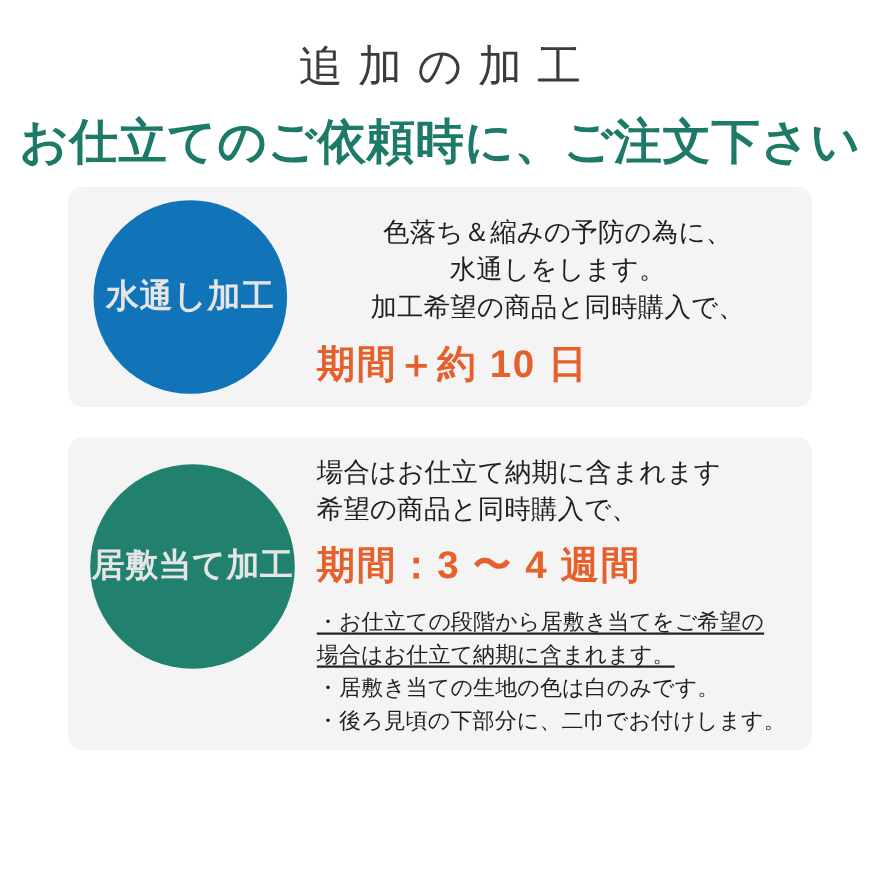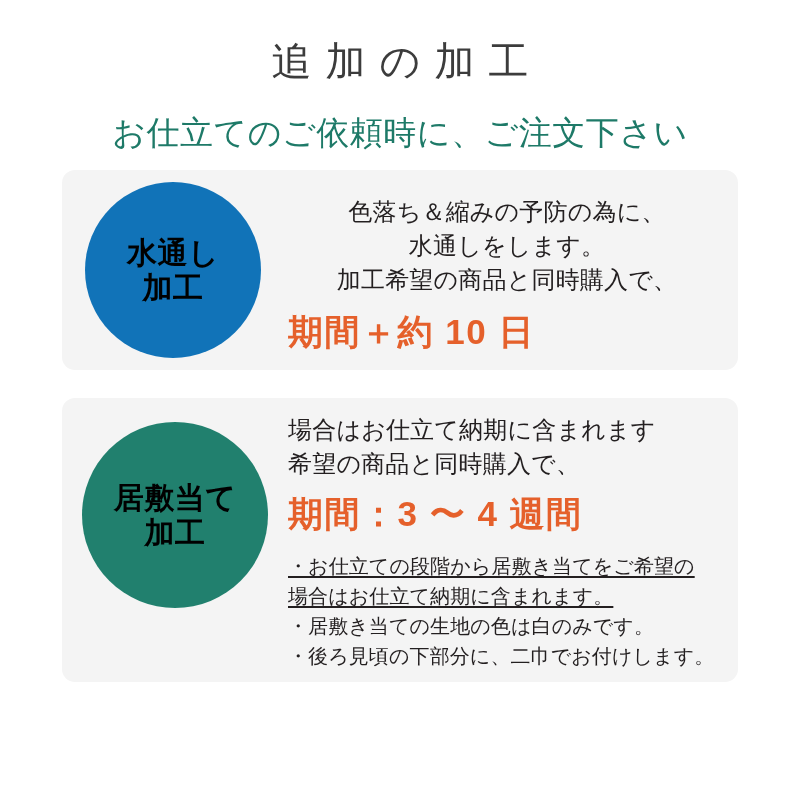--- a/index.html
+++ b/index.html
@@ -32,48 +32,47 @@
     letter-spacing: 14px;
     text-indent: 14px;
     margin: 0;
     padding-top: 37px;
     line-height: 1.2;
   }
 
   .subtitle {
     text-align: center;
     color: #1e7a68;
-    font-size: 33px;
-    font-weight: normal;
+    font-size: 44px;
+    font-weight: bold;
     letter-spacing: 0.5px;
-    margin: 14px;
+    margin: 4px;
     padding-top: 13px;
     line-height: 1.25;
   }
 
   
   .card {
     position: absolute;
     left: 62px;
     width: 676px;
     background: #f4f4f4;
     border-radius: 13px;
     box-sizing: border-box;
   }
   #card-mizutoshi { top: 170px; height: 200px; }
   #card-ishikiate { top: 398px; height: 284px; }
 
   .badge {
     position: absolute;
     border-radius: 50%;
     display: flex;
-    flex-direction: column;
     align-items: center;
     justify-content: center;
-    color: #000000;
+    color: #e5e5e5;
     font-weight: bold;
     line-height: 1.18;
     text-align: center;
   }
   #badge-mizutoshi {
     left: 23px;
     top: 12px;
     width: 176px;
     height: 176px;
     background: #1173b8;

